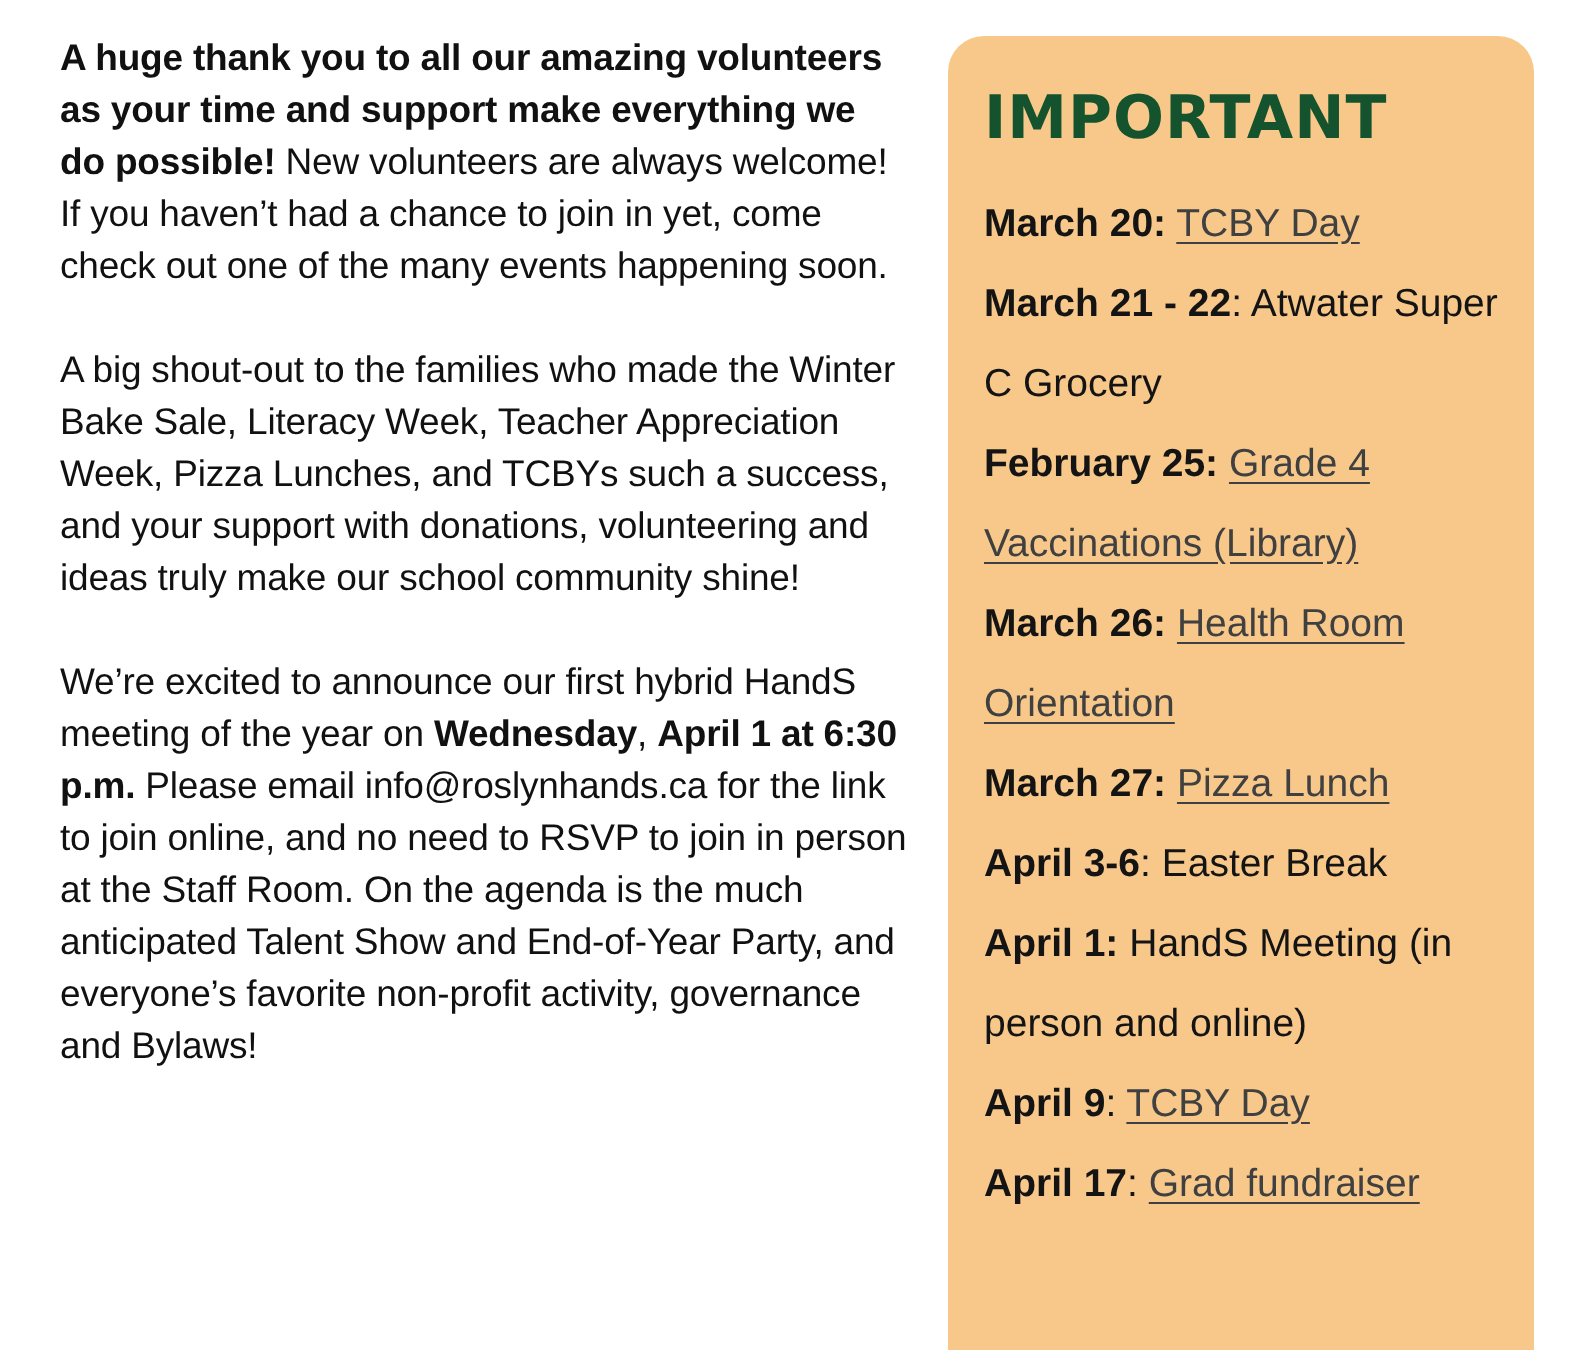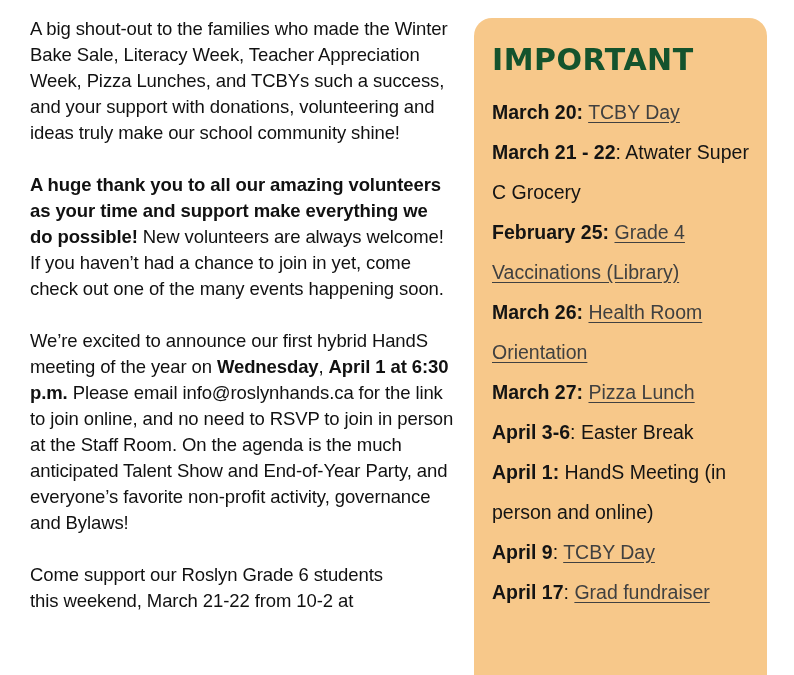--- a/index.html
+++ b/index.html
@@ -61,31 +61,30 @@
       color: #404040;
       text-decoration: underline;
       text-underline-offset: 3px;
     }
   </style>
 </head>
 <body>
 
 <div class="left-col">
   <p class="para">
-    <span>A big shout-out to the families who made the Winter Bake Sale, Literacy Week, Teacher Appreciation Week, Pizza Lunches, and TCBYs such a success, and your support with donations, volunteering and ideas truly make our school community shine!</span>
+    <b>A huge thank you to all our amazing volunteers as your time and support make everything we do possible!</b><span> New volunteers are always welcome! If you haven’t had a chance to join in yet, come check out one of the many events happening soon.</span>
   </p>
   <p class="para">
-    <b>A huge thank you to all our amazing volunteers as your time and support make everything we do possible!</b><span> New volunteers are always welcome! If you haven’t had a chance to join in yet, come check out one of the many events happening soon.</span>
+    <span>A big shout-out to the families who made the Winter Bake Sale, Literacy Week, Teacher Appreciation Week, Pizza Lunches, and TCBYs such a success, and your support with donations, volunteering and ideas truly make our school community shine!</span>
   </p>
   <p class="para">
     <span>We’re excited to announce our first hybrid HandS meeting of the year on </span><b>Wednesday</b><span>, </span><b>April 1 at 6:30 p.m.</b><span> Please email info@roslynhands.ca for the link to join online, and no need to RSVP to join in person at the Staff Room. On the agenda is the much anticipated Talent Show and End-of-Year Party, and everyone’s favorite non-profit activity, governance and Bylaws!</span>
   </p>
   <p class="para">
-    <span>Come support our Roslyn Grade 6 students</span><br>
-    <span class="clip-line">this weekend, March 21-22 from 10-2 at</span>
+    <br>
   </p>
 </div>
 
 <div class="dates-box">
   <div class="dates-title">
     <div>IMPORTANT</div>
   </div>
   <div id="dates-list">
       <div class="date-item"><span class="d">March 20:</span><span> </span><a href="#">TCBY Day</a></div>
       <div class="date-item"><span class="d">March 21 - 22</span><span>: </span><span>Atwater Super C Grocery</span></div>

